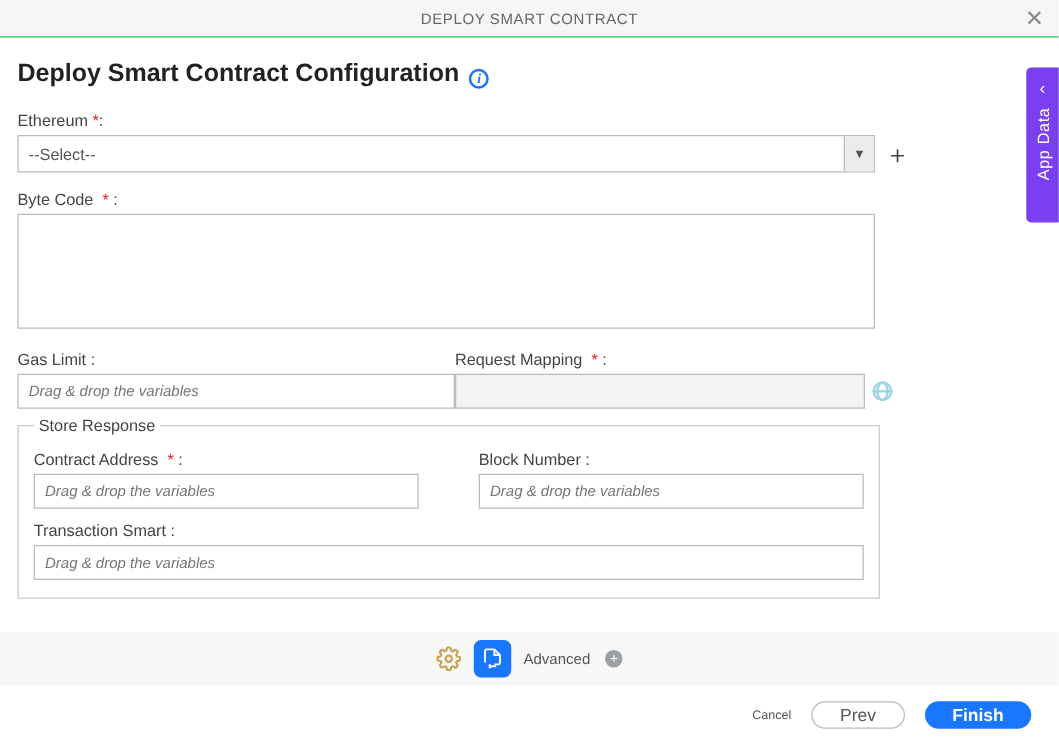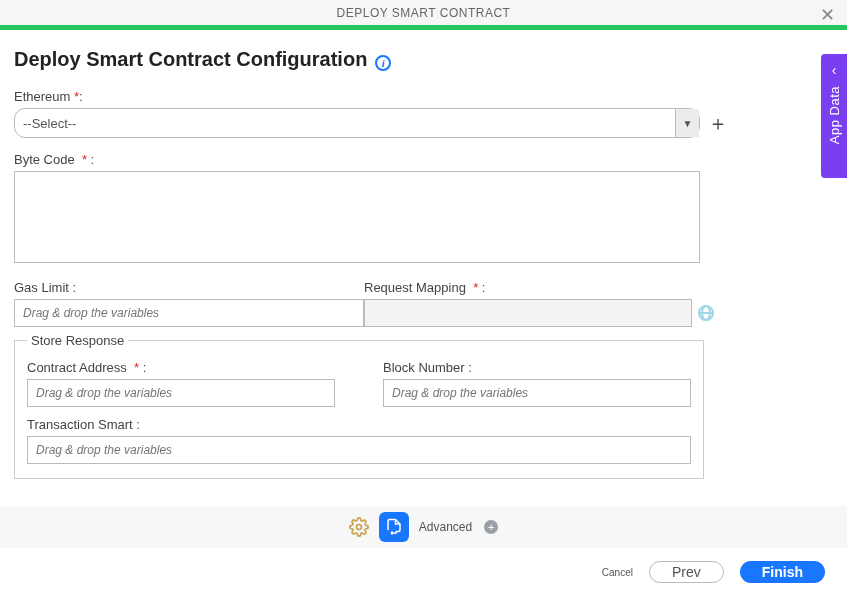--- a/index.html
+++ b/index.html
@@ -1,17 +1,17 @@
 <!DOCTYPE html>
 <html><head>
 <meta charset="utf-8">
 <style>
   * { box-sizing: border-box; margin: 0; padding: 0; }
   html, body { width: 847px; height: 596px; font-family: Arial, sans-serif; font-size: 13px; color: #333; background: #fff; overflow: hidden; }
-  .topbar { height: 30px; background: #f5f6f7; border-bottom: 5px solid #22c55e; display: flex; align-items: center; justify-content: center; position: relative; }
+  .topbar { height: 30px; background: #f5f6f7; border-bottom: 1px solid #22c55e; display: flex; align-items: center; justify-content: center; position: relative; }
   .topbar-title { font-size: 12px; letter-spacing: .5px; color: #666; }
   .close-btn { position: absolute; right: 12px; top: 4px; font-size: 18px; color: #888; cursor: pointer; }
   .content { padding: 18px 14px 0 14px; }
   .page-title-row { display: flex; align-items: flex-end; gap: 8px; margin-bottom: 18px; }
   .page-title { font-size: 20px; font-weight: 700; color: #222; }
   .info-icon { width: 16px; height: 16px; border: 2px solid #1976ff; border-radius: 50%; display: inline-flex; align-items: center; justify-content: center; color: #1976ff; font-size: 11px; font-weight: 700; font-style: italic; font-family: Georgia, serif; }
   .field-label { font-size: 13px; color: #444; margin-bottom: 4px; display: inline-block; }
   .req { color: #d22; }
   .row { margin-bottom: 14px; }
   .select-row { display: flex; align-items: center; gap: 8px; }
@@ -57,21 +57,21 @@
 <div class="content">
 
   <div class="page-title-row">
     <span class="page-title">Deploy Smart Contract Configuration</span>
     <span class="info-icon">i</span>
   </div>
 
   <div class="row">
     <span class="field-label"><span>Ethereum</span> <span class="req">*</span>:</span>
     <div class="select-row">
-      <div class="select" style="width:686px; flex:0 0 686px;border-radius:11px;">
+      <div class="select" style="width:686px; flex:0 0 686px;">
         <span>--Select--</span>
         <span class="select-caret">▼</span>
       </div>
       <span class="plus-btn">＋</span>
     </div>
   </div>
 
   <div class="row">
     <span class="field-label"><span>Byte Code</span>&nbsp;&nbsp;<span class="req">*</span> :</span><br>
     <textarea class="textarea" style=""></textarea>

